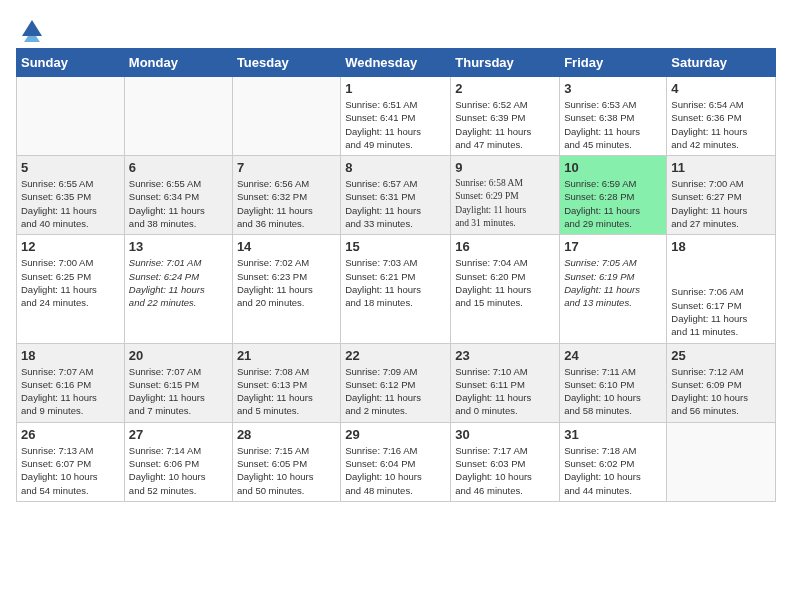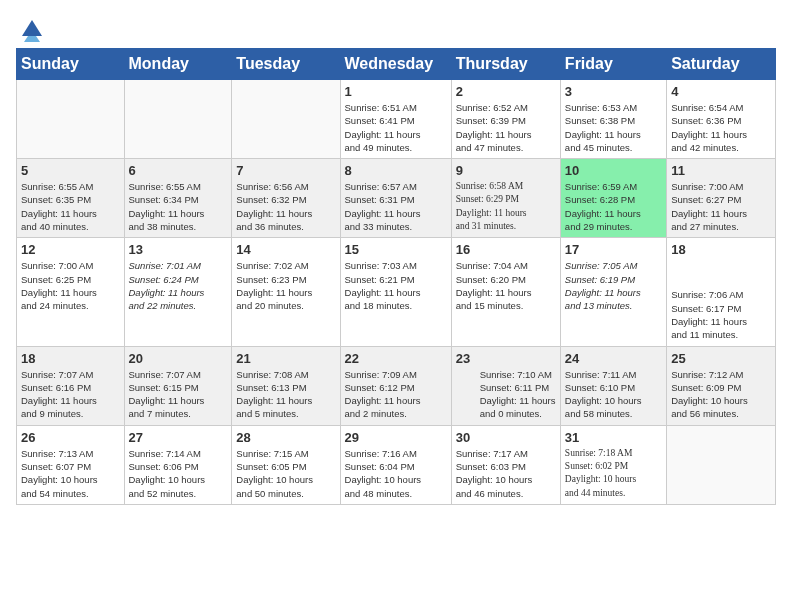--- a/index.html
+++ b/index.html
@@ -48,21 +48,21 @@
       color: #555;
     }
     table {
       width: 100%;
       border-collapse: collapse;
       border: 1px solid #ccc;
     }
     th {
       background-color: #2d5fa6;
       color: #fff;
-      font-size: 16px;
+      font-size: 13px;
       font-weight: bold;
       padding: 6px 4px;
       text-align: left;
       border: 1px solid #2d5fa6;
     }
     td {
       vertical-align: top;
       border: 1px solid #ccc;
       padding: 4px;
       width: 113px;
@@ -279,21 +279,21 @@
         </td>
         <td style="background: rgb(240, 240, 240);">
           <span class="day-num">22</span>
           <div class="day-info" style="white-space: pre-line;">Sunrise: 7:09 AM
 Sunset: 6:12 PM
 Daylight: 11 hours
 and 2 minutes.</div>
         </td>
         <td style="background: rgb(240, 240, 240);">
           <span class="day-num">23</span>
-          <div class="day-info" style="white-space: pre-line; margin-left: 24px;">Sunrise: 7:10 AM
+          <div class="day-info" style="white-space: pre-line;">Sunrise: 7:10 AM
 Sunset: 6:11 PM
 Daylight: 11 hours
 and 0 minutes.</div>
         </td>
         <td style="background: rgb(240, 240, 240);">
           <span class="day-num">24</span>
           <div class="day-info" style="white-space: pre-line;">Sunrise: 7:11 AM
 Sunset: 6:10 PM
 Daylight: 10 hours
 and 58 minutes.</div>
@@ -337,21 +337,21 @@
         </td>
         <td>
           <span class="day-num">30</span>
           <div class="day-info" style="white-space: pre-line;">Sunrise: 7:17 AM
 Sunset: 6:03 PM
 Daylight: 10 hours
 and 46 minutes.</div>
         </td>
         <td>
           <span class="day-num">31</span>
-          <div class="day-info" style="white-space: pre-line; font-family: Liberation Serif, serif;">Sunrise: 7:18 AM
+          <div class="day-info" style="white-space: pre-line;">Sunrise: 7:18 AM
 Sunset: 6:02 PM
 Daylight: 10 hours
 and 44 minutes.</div>
         </td>
         <td style="background: rgb(249, 249, 249);"></td>
       </tr>
     </tbody>
 </table>
 
 </body></html>

